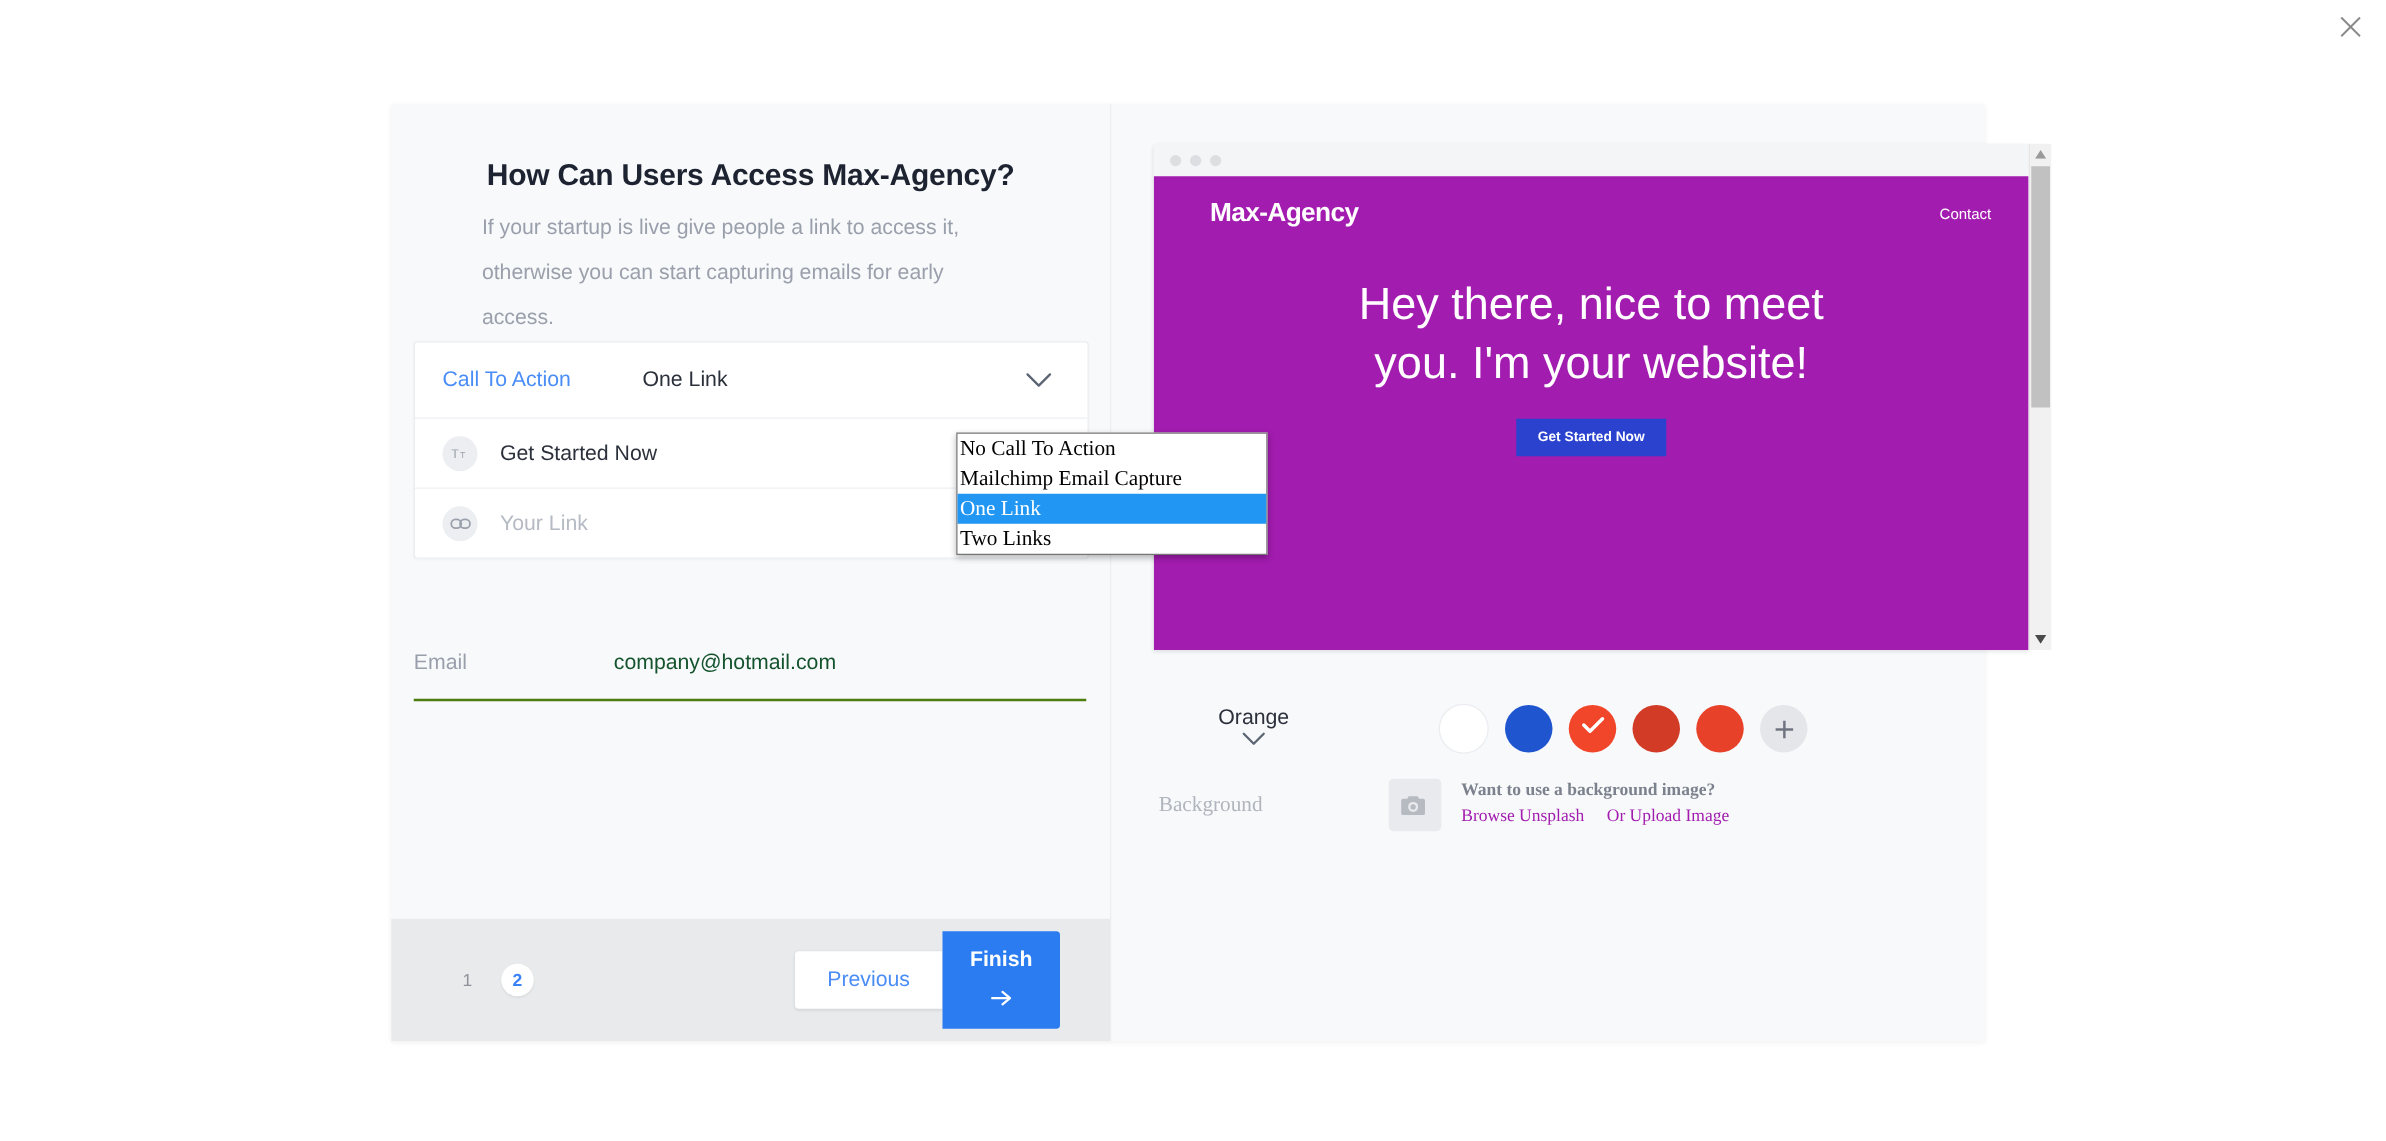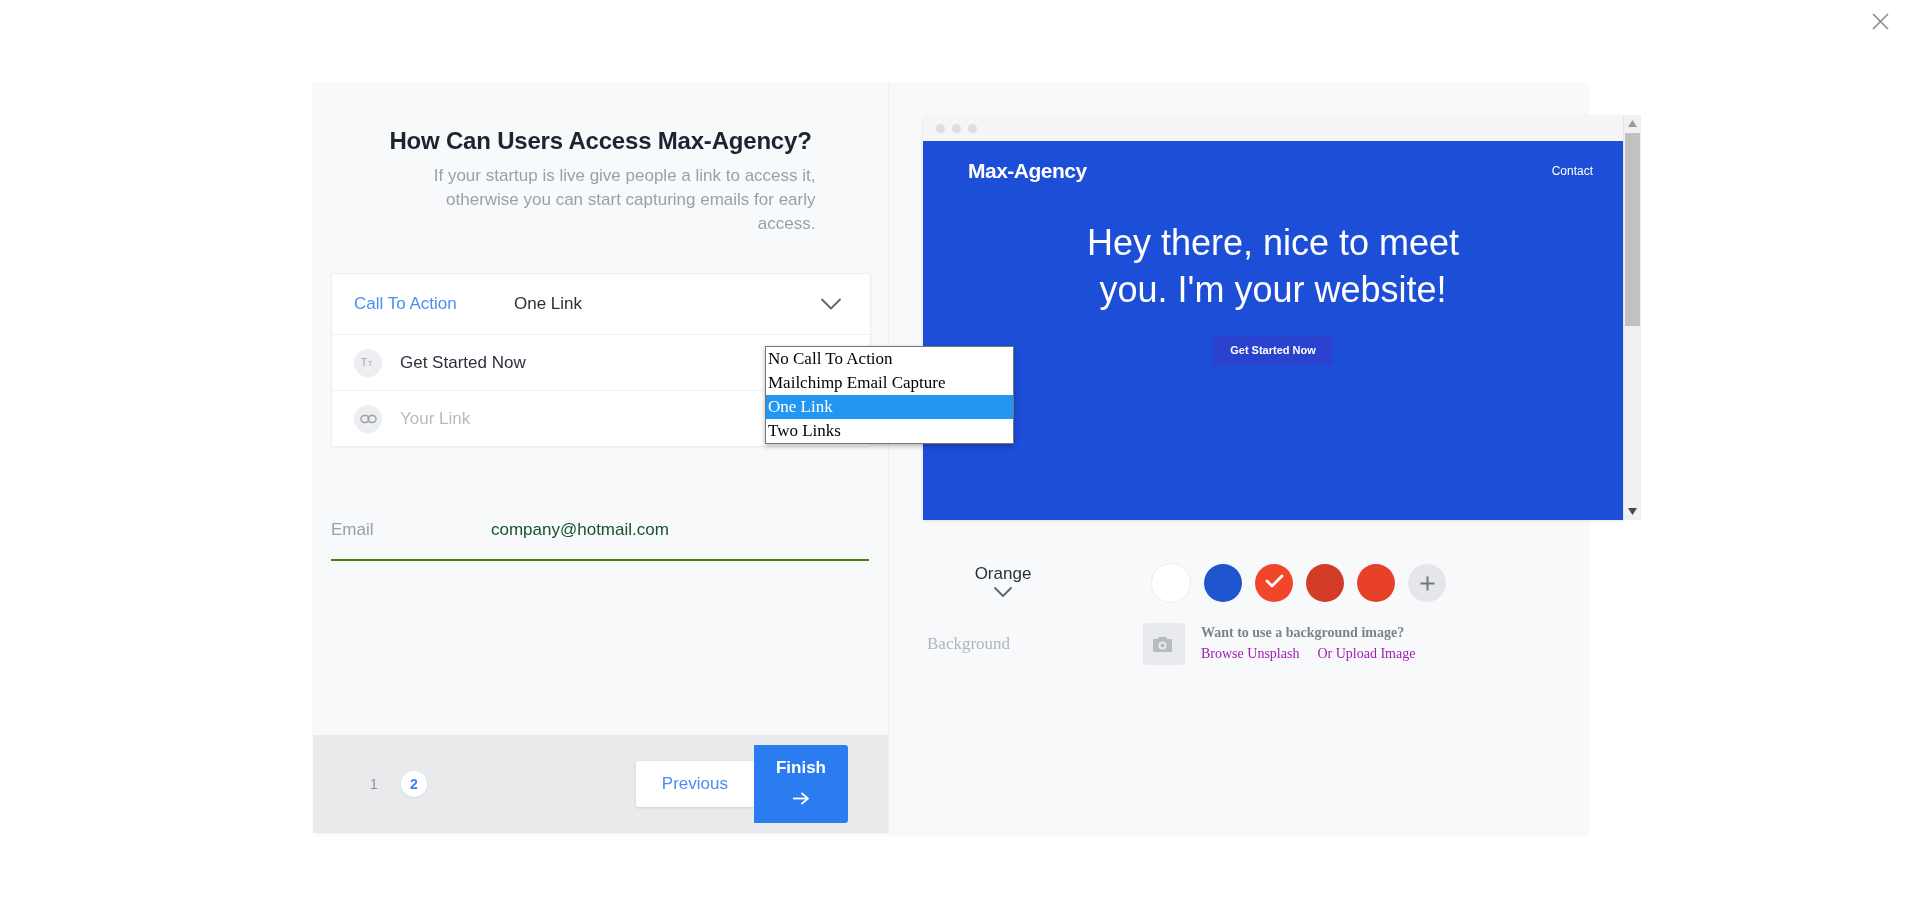--- a/index.html
+++ b/index.html
@@ -65,23 +65,23 @@
     padding: 44px 60px 0 60px;
     text-align: center;
     font-size: 24px;
     font-weight: bold;
     color: #1d2330;
     letter-spacing: -0.2px;
   }
   .subhead {
     margin: 9px auto 0 auto;
     width: 430px;
-    text-align: right;
-    font-size: 17px;
-    line-height: 24px;
+    text-align: left;
+    font-size: 17px;
+    line-height: 36px;
     color: #9aa0ab;
   }
 
   
   .cta-card {
     position: absolute;
     left: 18px;
     top: 190px;
     width: 538px;
     background: #ffffff;
@@ -283,21 +283,21 @@
     padding-left: 13px;
     gap: 7px;
   }
   .dot {
     width: 9px; height: 9px; border-radius: 50%;
     background: #dcdee2;
   }
   .browser-body {
     position: relative;
     height: 489px;
-    background: #1d4ed8;
+    background: #a21caf;
     overflow: hidden;
   }
 
   .site-nav {
     display: flex;
     align-items: center;
     justify-content: space-between;
     padding: 18px 30px 0 45px;
   }
   .site-logo {
@@ -468,21 +468,21 @@
   }
   .bg-label {
     width: 160px;
     font-size: 17px;
     color: #b0b5bd;
     padding-top: 11px;
   }
   .bg-content {
     display: flex;
     align-items: flex-start;
-    margin-left: 56px;
+    margin-left: 24px;
   }
   .camera-box {
     width: 42px;
     height: 42px;
     border-radius: 4px;
     background: #e8eaed;
     display: flex;
     align-items: center;
     justify-content: center;
     color: #b6bac1;

